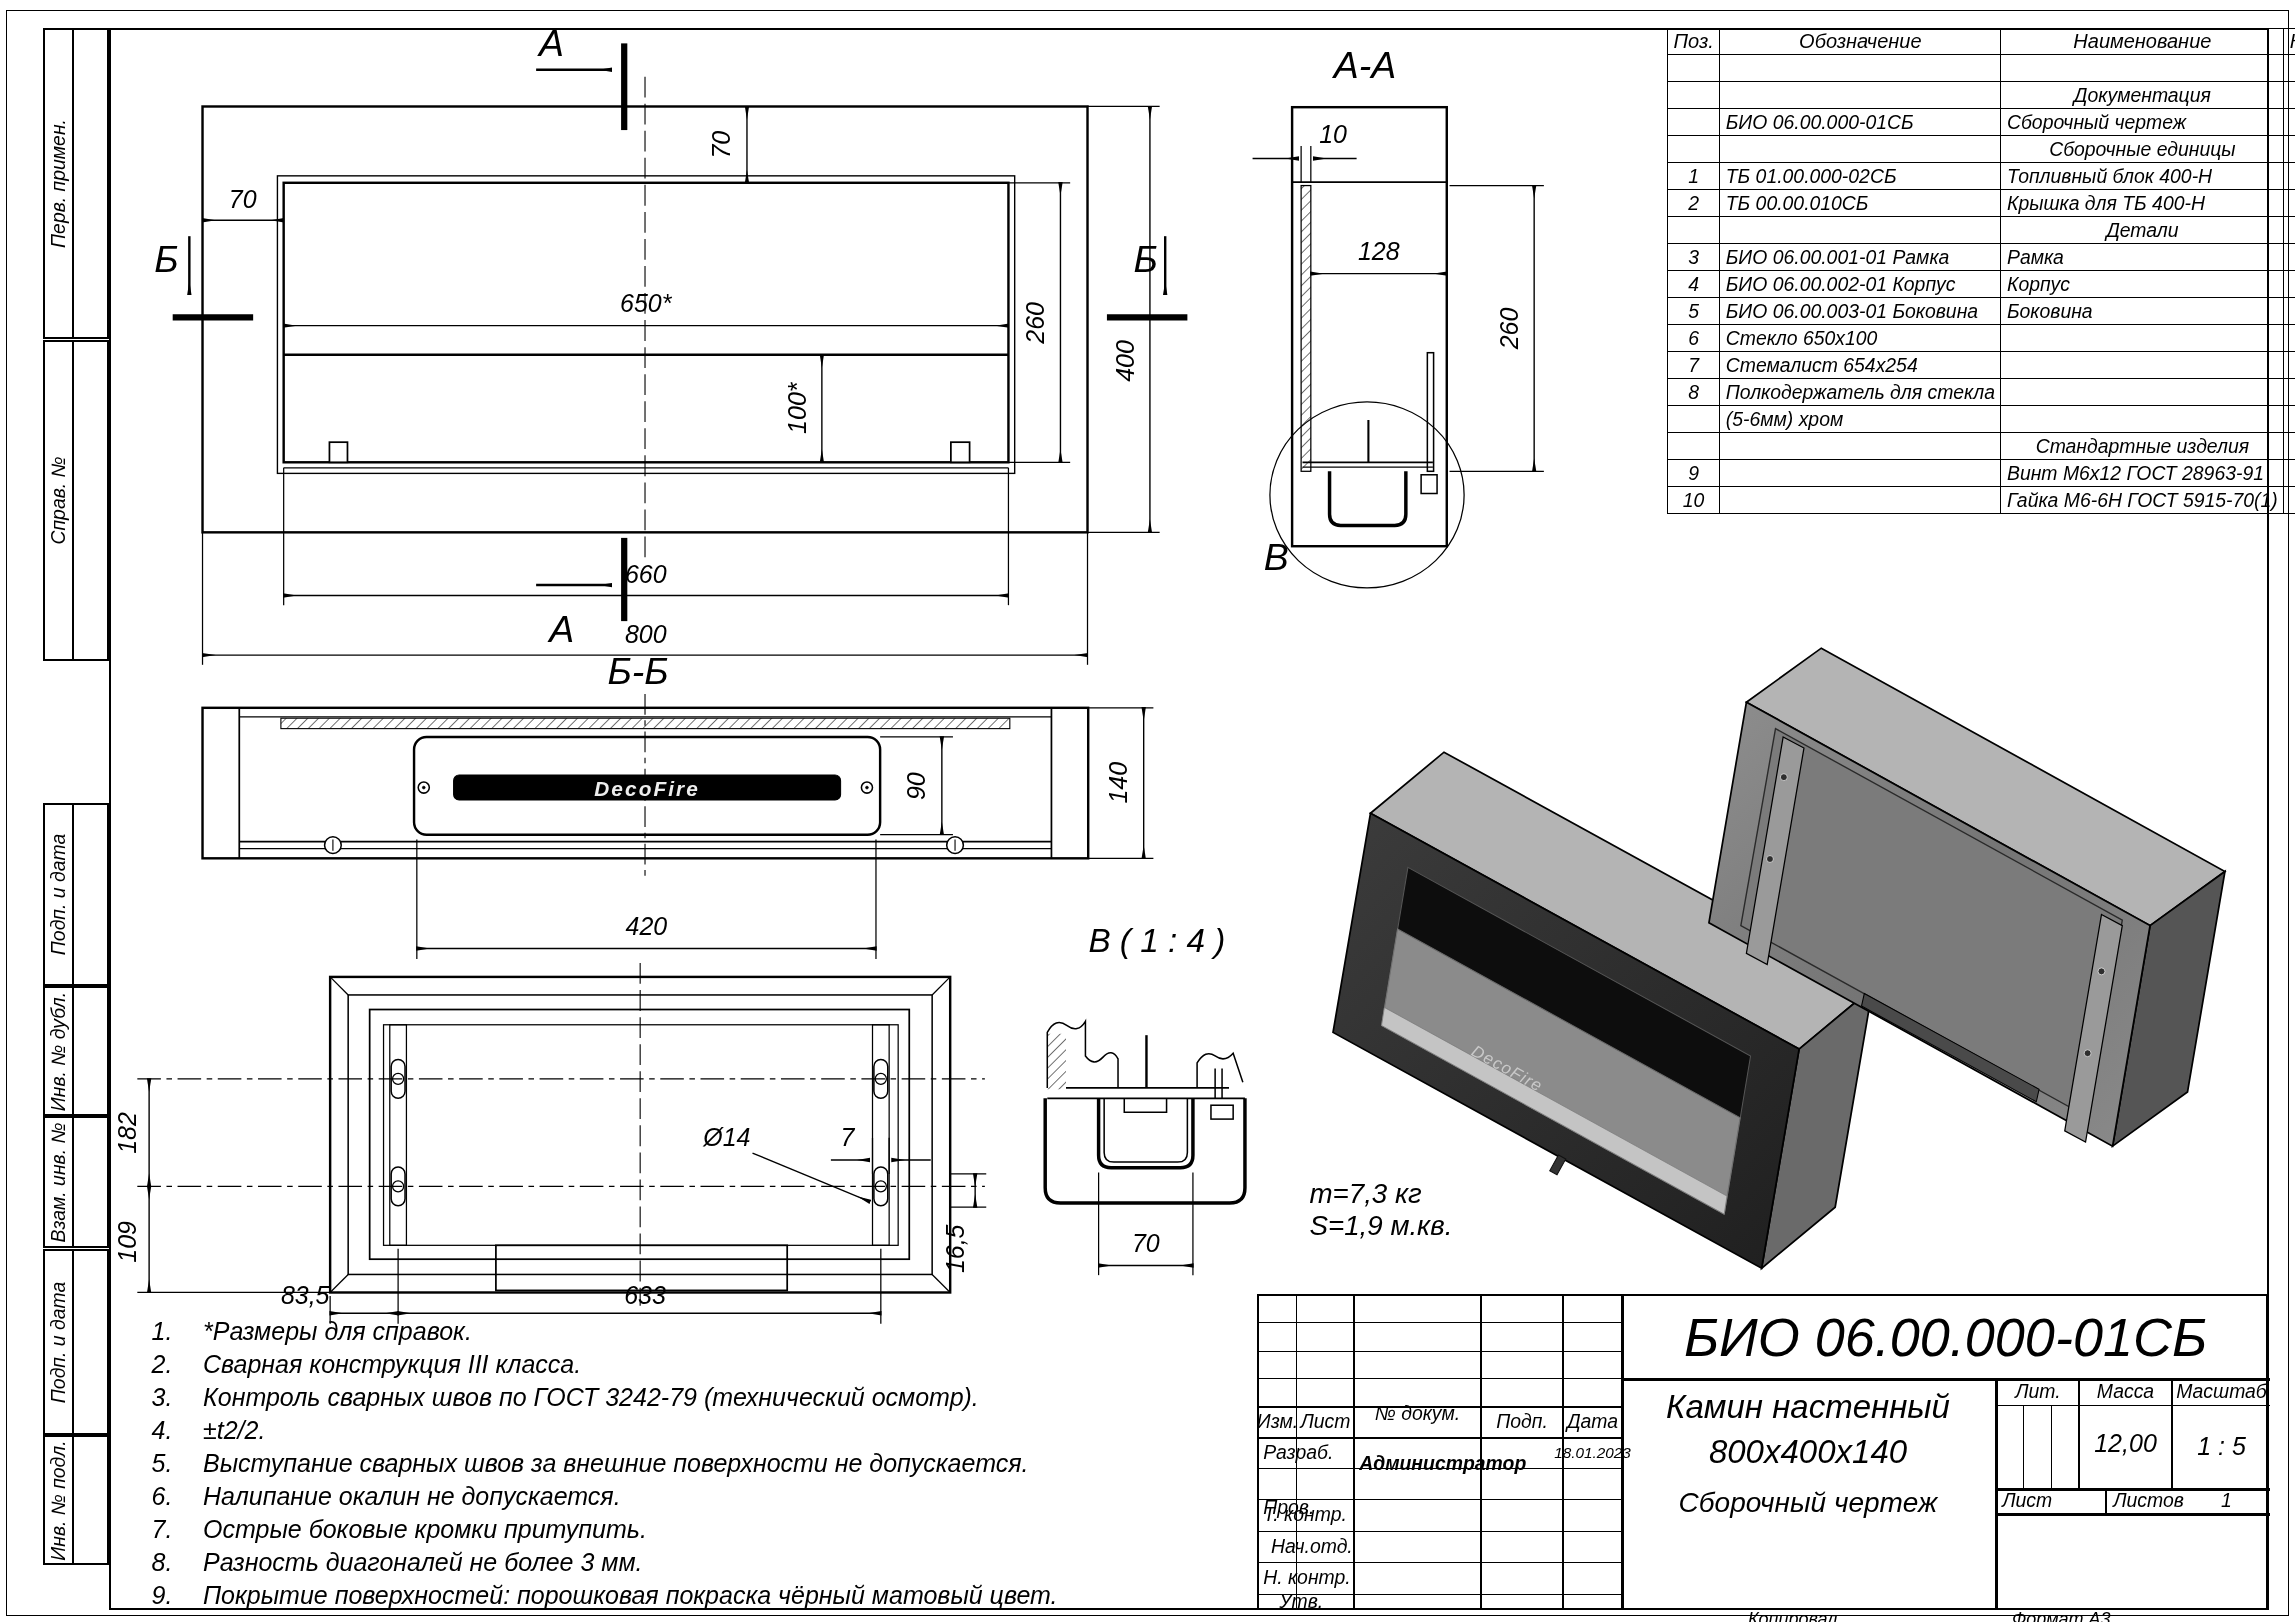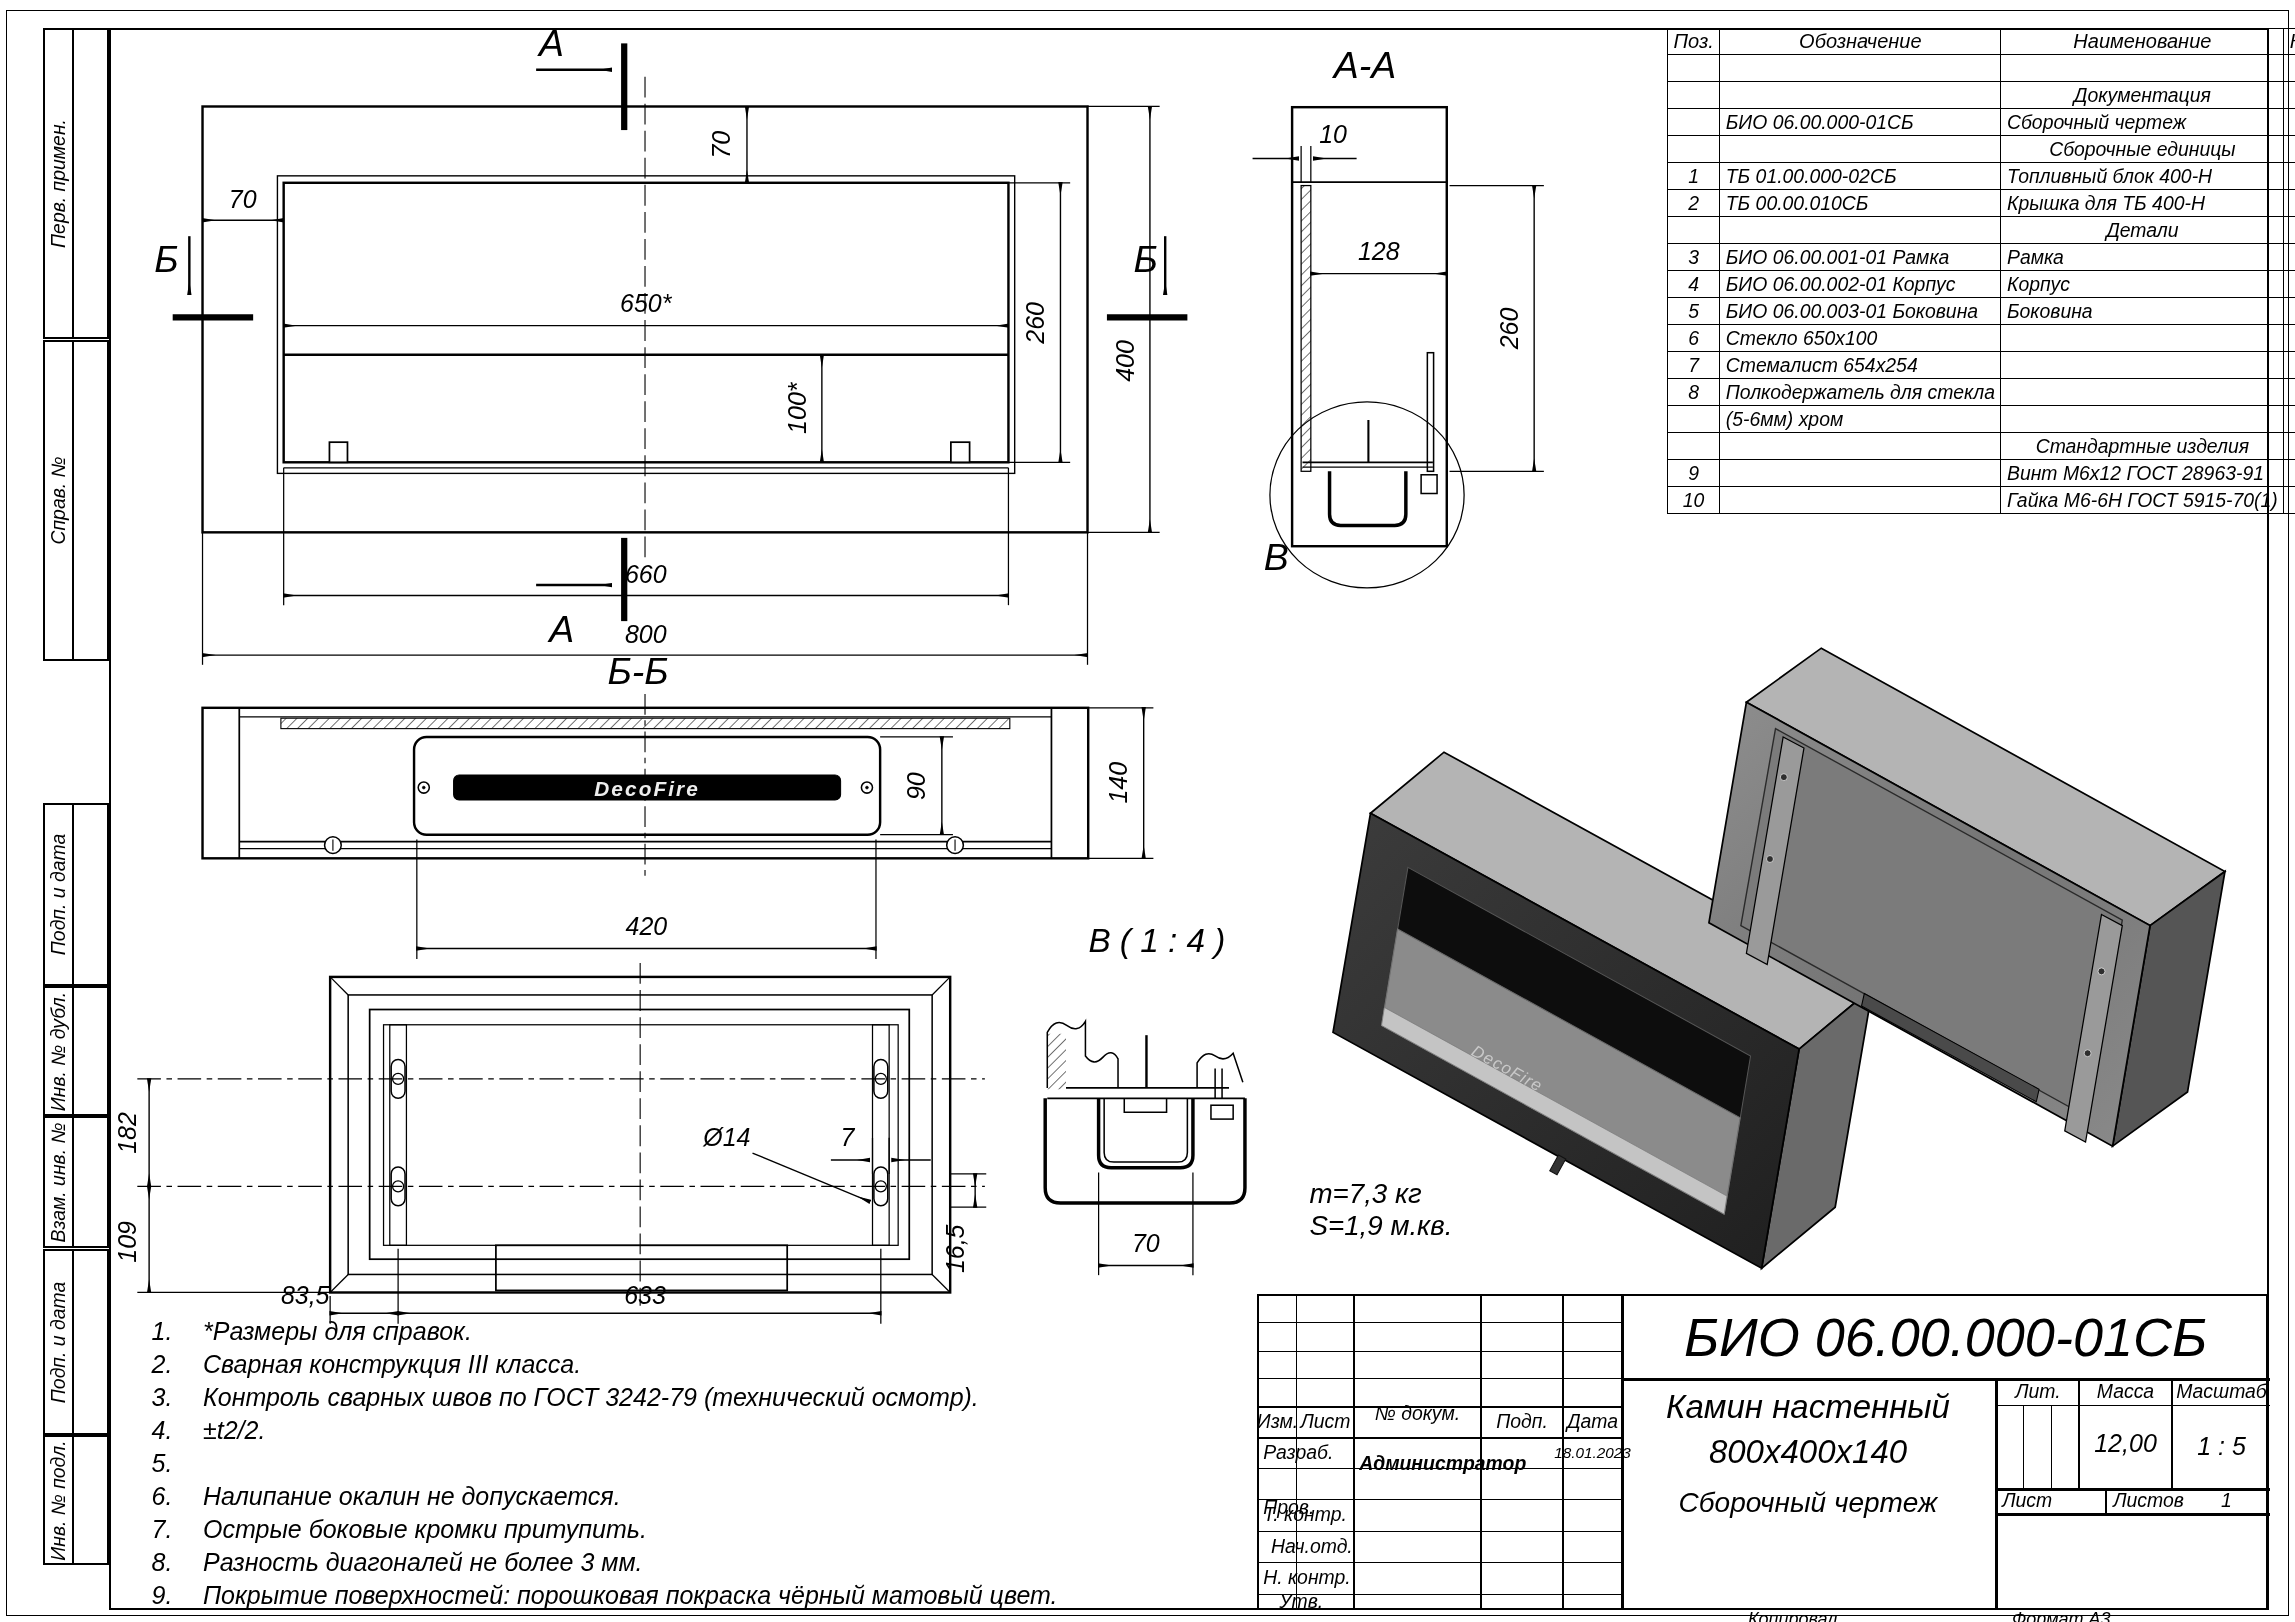--- a/index.html
+++ b/index.html
@@ -483,20 +483,21 @@
         <span>Контроль сварных швов по ГОСТ 3242-79 (технический осмотр).</span>
       </div>
 
       <div class="note-line">
         <span class="num">4.</span>
         <span>±t2/2.</span>
       </div>
 
       <div class="note-line">
         <span class="num">5.</span>
+        <span>Выступание сварных швов за внешние поверхности не допускается.</span>
       </div>
 
       <div class="note-line">
         <span class="num">6.</span>
         <span>Налипание окалин не допускается.</span>
       </div>
 
       <div class="note-line">
         <span class="num">7.</span>
         <span>Острые боковые кромки притупить.</span>

